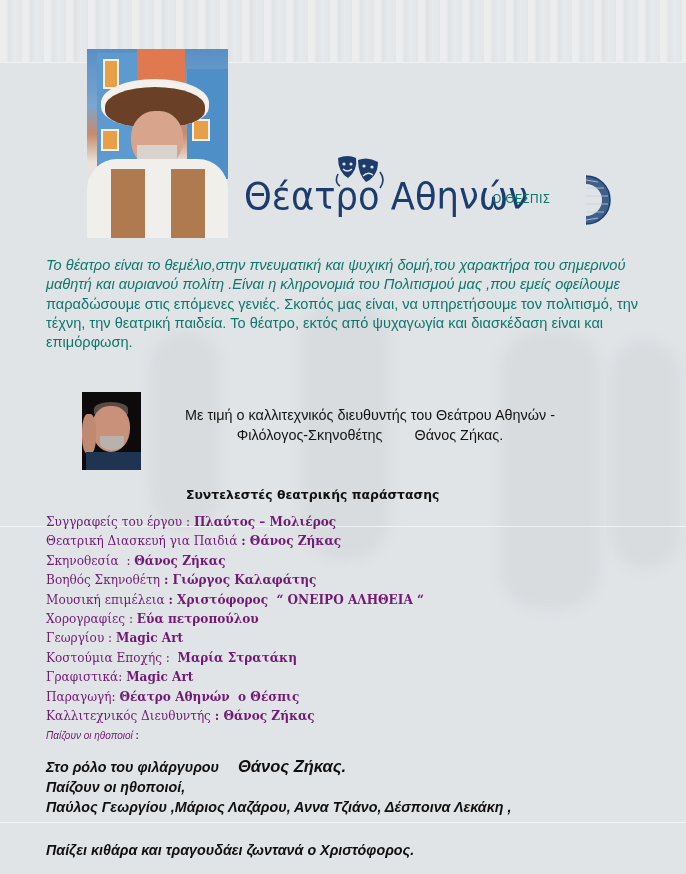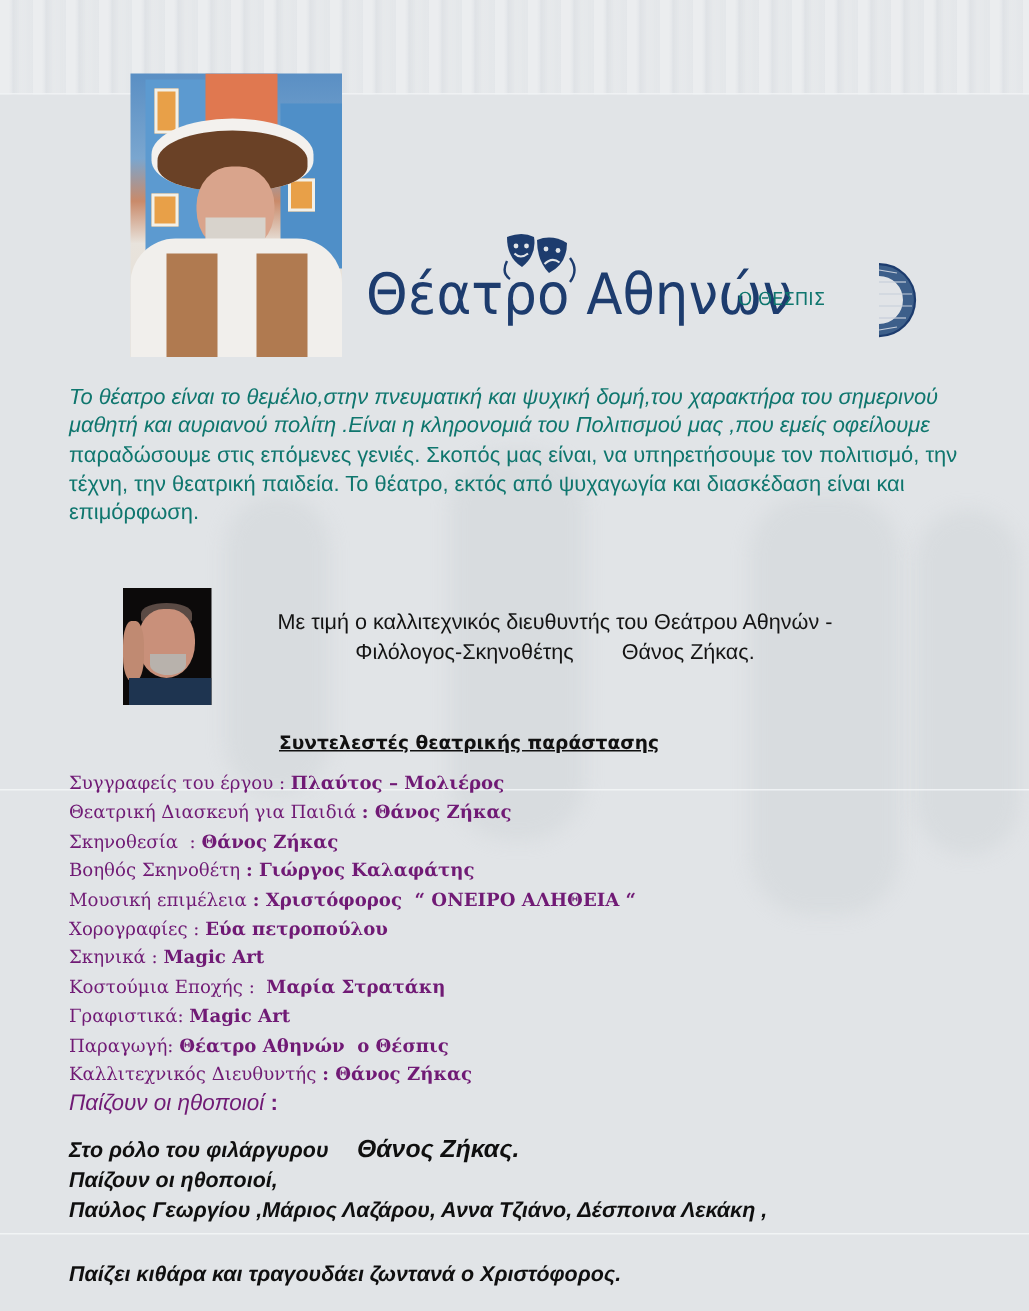--- a/index.html
+++ b/index.html
@@ -152,39 +152,38 @@
       color: #141414;
     }
     .director-text .l2 { display:block; white-space: pre; }
 
     .credits-title {
       position: absolute;
       left: 186px; top: 487px;
       font-family: "DejaVu Sans", sans-serif;
       font-size: 12.4px;
       font-weight: bold;
-      text-decoration: underline;
       color: #111;
       white-space: nowrap;
     }
     .credits {
       position: absolute;
       left: 46px; top: 513px;
       width: 560px;
       font-family: "DejaVu Serif", serif;
       font-size: 12.1px;
       line-height: 19.4px;
       color: #701a75;
     }
     .credits .row { white-space: pre; }
     .credits .val { font-weight: bold; }
     .credits .actors-label {
       font-family: "Liberation Sans", sans-serif;
       font-style: italic;
-      font-size: 15px;
+      font-size: 10px;
     }
     .credits .actors-label b { font-style: normal; }
 
     .cast {
       position: absolute;
       left: 46px; top: 756px;
       width: 600px;
       font-style: italic;
       font-weight: bold;
       font-size: 14.3px;
@@ -267,21 +266,21 @@
 </div>
 
 <div class="credits-title">Συντελεστές θεατρικής παράστασης</div>
 <div class="credits">
   <div class="row"><span>Συγγραφείς του έργου : </span><span class="val">Πλαύτος – Μολιέρος</span></div>
   <div class="row"><span>Θεατρική Διασκευή για Παιδιά </span><span class="val">: Θάνος Ζήκας</span></div>
   <div class="row"><span>Σκηνοθεσία  : </span><span class="val">Θάνος Ζήκας</span></div>
   <div class="row"><span>Βοηθός Σκηνοθέτη </span><span class="val">: Γιώργος Καλαφάτης</span></div>
   <div class="row"><span>Μουσική επιμέλεια </span><span class="val">: Χριστόφορος  “ ΟΝΕΙΡΟ ΑΛΗΘΕΙΑ “</span></div>
   <div class="row"><span>Χορογραφίες : </span><span class="val">Εύα πετροπούλου</span></div>
-  <div class="row"><span>Σκηνικά : </span><span class="val">Magic Art</span></div>
+  <div class="row"><span>Γεωργίου : </span><span class="val">Magic Art</span></div>
   <div class="row"><span>Κοστούμια Εποχής :  </span><span class="val">Μαρία Στρατάκη</span></div>
   <div class="row"><span>Γραφιστικά: </span><span class="val">Magic Art</span></div>
   <div class="row"><span>Παραγωγή: </span><span class="val">Θέατρο Αθηνών  ο Θέσπις</span></div>
   <div class="row"><span>Καλλιτεχνικός Διευθυντής </span><span class="val">: Θάνος Ζήκας</span></div>
   <div class="row actors-label"><span>Παίζουν οι ηθοποιοί </span><b>:</b></div>
 </div>
 
 <div class="cast">
   <div class="row"><span>Στο ρόλο του φιλάργυρου </span><span class="big">Θάνος Ζήκας.</span></div>
   <div class="row">Παίζουν οι ηθοποιοί,</div>

